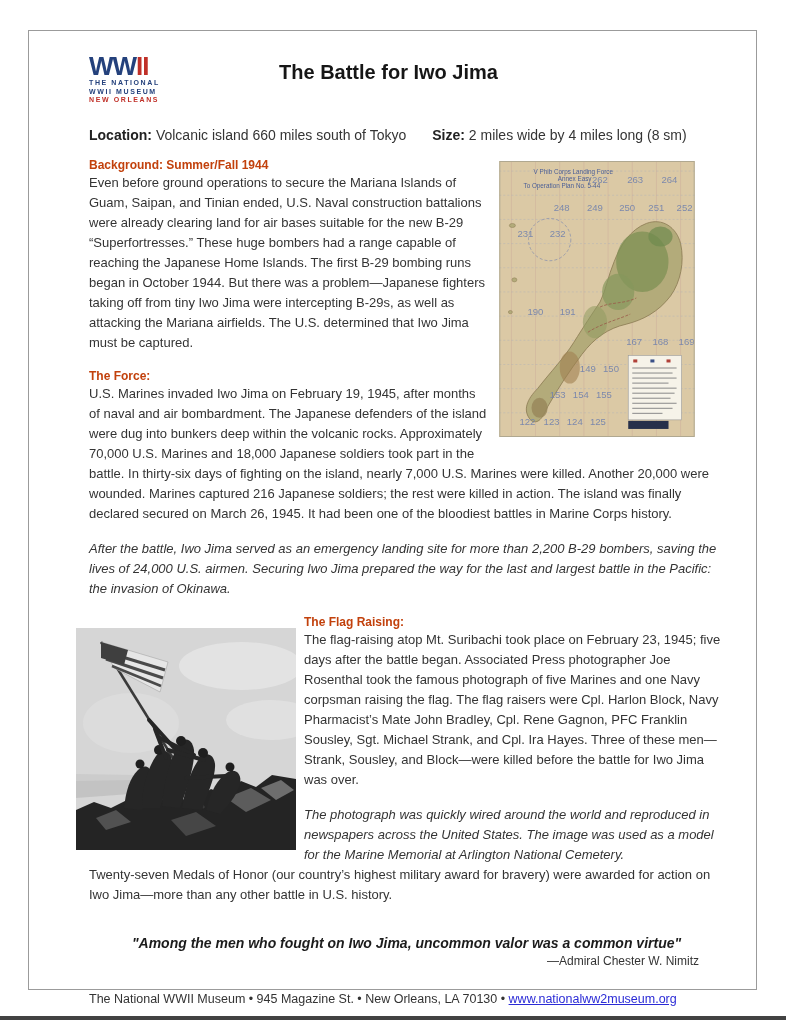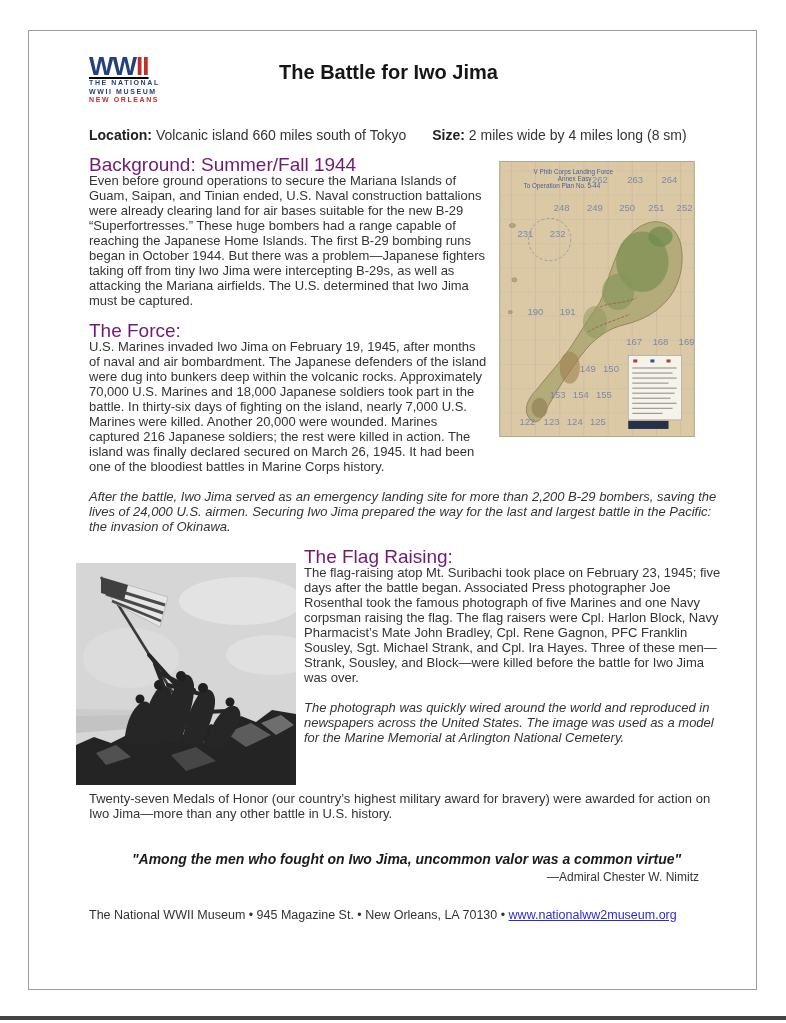--- a/index.html
+++ b/index.html
@@ -4,33 +4,33 @@
 <style>
   * { box-sizing: border-box; }
   body { margin: 0; background: #ffffff; font-family: "Liberation Sans", sans-serif; }
   .canvas { position: relative; width: 786px; height: 1023px; background: #fff; overflow: hidden; }
   .page {
     position: absolute; left: 28px; top: 30px; width: 729px; height: 960px;
     border: 1px solid #9b9b9b; background: #fff;
   }
   .header { position: relative; height: 96px; }
   .logo { position: absolute; left: 60px; top: 22px; width: 90px; line-height: 1; }
-  .logo-mark { font-weight: bold; font-size: 26px; letter-spacing: -1px; line-height: 26px; text-decoration: underline; }
+  .logo-mark { font-weight: bold; font-size: 26px; letter-spacing: -1px; line-height: 26px; }
   .logo-mark .ww { color: #24417c; }
   .logo-mark .ii { color: #c03028; }
   .logo-sub { font-size: 7px; font-weight: bold; letter-spacing: 1.6px; color: #24417c; line-height: 8.5px; }
   .logo-sub.red { color: #c03028; }
   .doc-title { position: absolute; left: 0; right: 8px; top: 30px; text-align: center;
                font-size: 20px; font-weight: bold; color: #161616; }
   .content { padding: 0 32px 0 60px; color: #343434; }
   .facts { font-size: 14px; margin: 0; }
   .facts .gap { display: inline-block; width: 26px; }
   b.lead { color: #222; }
-  h3.sec { font-size: 19px; font-weight: normal; color: #701a75; margin: 15px 0 0 0; line-height: 16px; }
-  p.body { font-size: 13px; line-height: 15px; margin: 0; }
+  h3.sec { font-size: 12px; font-weight: bold; color: #c2410c; margin: 15px 0 0 0; line-height: 16px; }
+  p.body { font-size: 13px; line-height: 20px; margin: 0; }
   p.body + p.body { margin-top: 15px; font-style: italic; }
   .map-fig { float: right; width: 211px; margin: 4px 14px 8px 12px; }
   .map-fig svg { display: block; }
   .photo-fig { float: left; width: 220px; margin: 14px 8px 6px -13px; }
   .photo-fig svg { display: block; }
   .clear { clear: both; }
   .quote { text-align: center; font-weight: bold; font-style: italic; font-size: 14px;
            color: #1c1c1c; margin: 30px 0 0 0; }
   .attribution { text-align: right; padding-right: 25px; font-size: 12px; margin: 3px 0 12px 0; }
   .footer { text-align: left; font-size: 12.5px; margin-top: 24px; color: #333; }

